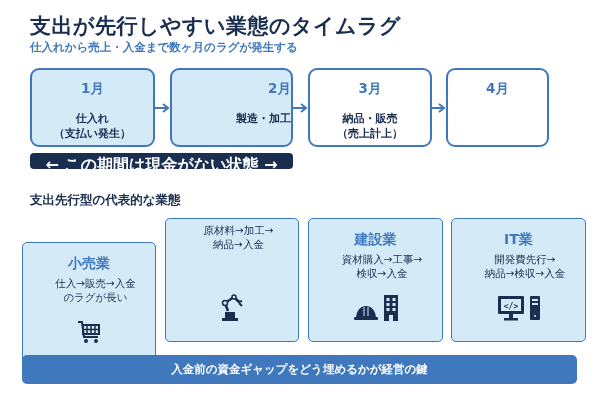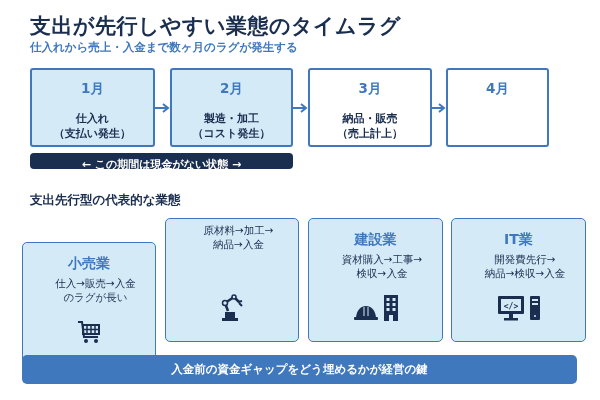--- a/index.html
+++ b/index.html
@@ -10,36 +10,36 @@
     .title {
       position: absolute; left: 30px; top: 12px; font-size: 21px; font-weight: bold;
       color: #1a2e4f; letter-spacing: 0.5px; white-space: nowrap;
     }
     .subtitle {
       position: absolute; left: 30px; top: 40px; font-size: 11.5px; font-weight: bold;
       color: #3f78bd; white-space: nowrap;
     }
     .step {
       position: absolute; top: 68px; height: 79px; box-sizing: border-box;
-      border: 2px solid #3f78bd; border-radius: 3px; text-align: center;
+      border: 2px solid #3f78bd; border-radius: 9px; text-align: center;
     }
     .step.shaded { background: #d4eaf7; }
     .step.plain { background: #ffffff; }
     .step .month {
       margin-top: 10px; font-size: 13.5px; font-weight: bold; color: #3f78bd; line-height: 16px;
     }
     .step .desc {
       margin-top: 15px; font-size: 11px; font-weight: bold; color: #1a2e4f; line-height: 15px;
     }
     .arrow {
       position: absolute; top: 102px; height: 12px;
     }
     .dark-banner {
       position: absolute; left: 30px; top: 153px; width: 263px; height: 16px;
-      background: #1a2e4f; border-radius: 4px; color: #ffffff; font-size: 11px; font-weight: bold;
+      background: #1a2e4f; border-radius: 4px; color: #ffffff; font-size: 16px; font-weight: bold;
       text-align: center; line-height: 24px;
     }
     .section-heading {
       position: absolute; left: 30px; top: 192px; font-size: 12.5px; font-weight: bold;
       color: #1a2e4f; white-space: nowrap;
     }
     .card {
       position: absolute; top: 218px; width: 135px; height: 124px; box-sizing: border-box;
       background: #d4eaf7; border: 1.5px solid #3f78bd; border-radius: 5px; text-align: center;
     }
@@ -70,25 +70,24 @@
   <div class="desc">
     <div>仕入れ</div>
     <div>（支払い発生）</div>
   </div>
 </div>
 <svg class="arrow" style="left:155px;width:15px;" viewBox="0 0 15 12">
   <line x1="0" y1="6" x2="12" y2="6" stroke="#3f78bd" stroke-width="2"></line>
   <polyline points="8,2 13,6 8,10" fill="none" stroke="#3f78bd" stroke-width="2"></polyline>
 </svg>
 
-<div class="step shaded" style="left:170px;width:123px;">
+<div class="step shaded" style="left:170px;width:123px;text-align:right;">
   <div class="month">2月</div>
   <div class="desc">
     <div>製造・加工</div>
-    <div>（コスト発生）</div>
   </div>
 </div>
 <svg class="arrow" style="left:293px;width:15px;" viewBox="0 0 15 12">
   <line x1="0" y1="6" x2="12" y2="6" stroke="#3f78bd" stroke-width="2"></line>
   <polyline points="8,2 13,6 8,10" fill="none" stroke="#3f78bd" stroke-width="2"></polyline>
 </svg>
 
 <div class="step plain" style="left:308px;width:124px;">
   <div class="month">3月</div>
   <div class="desc">

